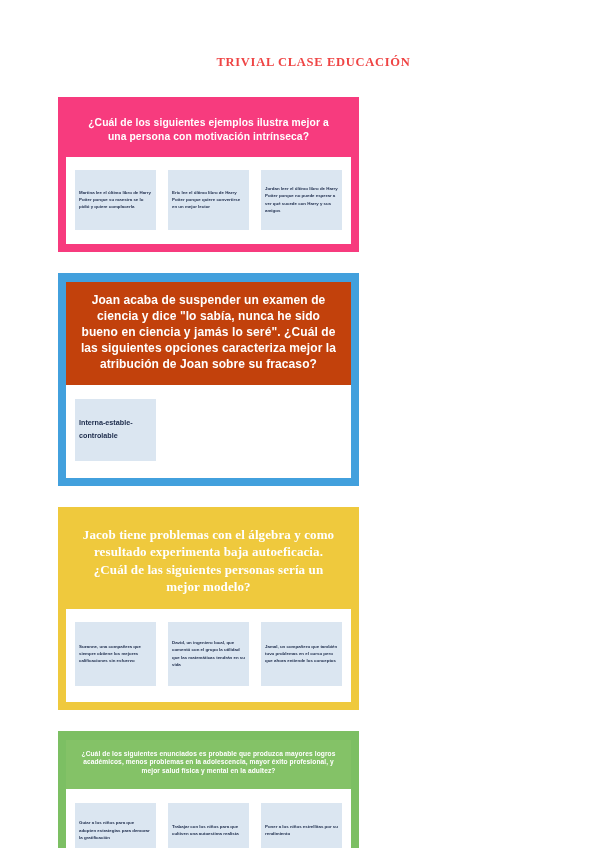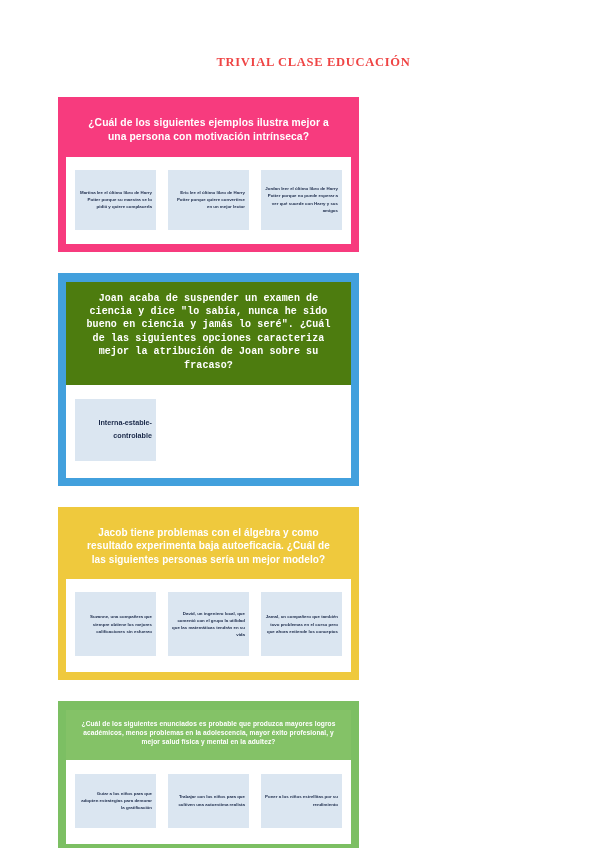--- a/index.html
+++ b/index.html
@@ -62,49 +62,49 @@
     display: flex;
     justify-content: space-between;
     align-items: flex-start;
     padding: 12px 9px 13px 9px;
   }
   .answer {
     box-sizing: border-box;
     width: 81px;
     background: #dbe6f1;
     color: #1b2a4a;
-    text-align: right;
+    text-align: left;
     font-size: 4.4px;
     line-height: 1.62;
     font-weight: bold;
     padding: 6px 4px;
     display: flex;
     align-items: center;
     justify-content: center;
   }
 
   
   .card-pink { border-color: #f73b7e; }
   .card-pink .card-question { background: #f73b7e; font-size: 10.3px; }
   .card-pink .card-body { padding-top: 13px; padding-bottom: 14px; }
   .card-pink .answer { height: 60px; }
 
   
   .card-blue { border-color: #42a0dd; }
-  .card-blue .card-question { background: #4d7c0f; font-size: 10px; font-family: Liberation Mono, monospace; }
+  .card-blue .card-question { background: #c2410c; font-size: 12px; }
   .card-blue .card-body { padding-top: 14px; padding-bottom: 17px; }
   .card-blue .answer {
     height: 62px;
     font-size: 7.2px;
     line-height: 1.75;
   }
 
   
   .card-yellow { border-color: #efc93d; }
-  .card-yellow .card-question { background: #efc93d; font-size: 10px; }
+  .card-yellow .card-question { background: #efc93d; font-size: 13px; font-family: Liberation Serif, serif; }
   .card-yellow .card-body { padding-top: 13px; padding-bottom: 16px; }
   .card-yellow .answer { height: 64px; }
 
   
   .card-green { border-color: #7cbf63; }
   .card-green .card-question { background: #84c267; font-size: 6.6px; }
   .card-green .card-body { padding-top: 14px; padding-bottom: 16px; }
   .card-green .answer { height: 54px; }
 </style>
 </head>

